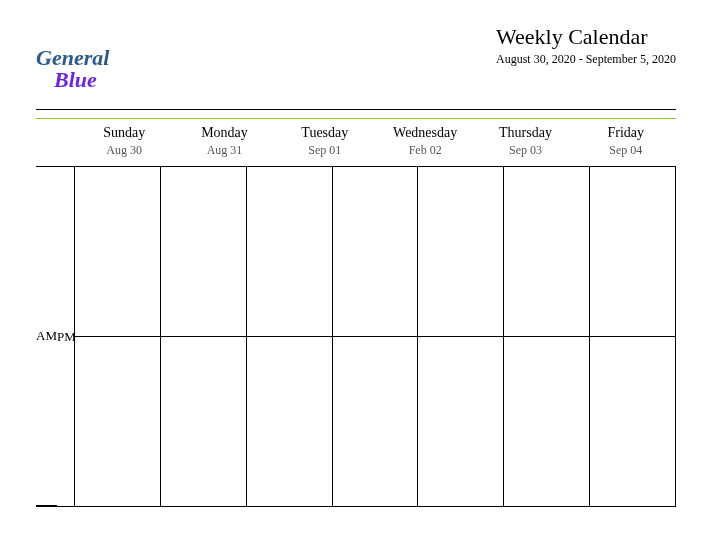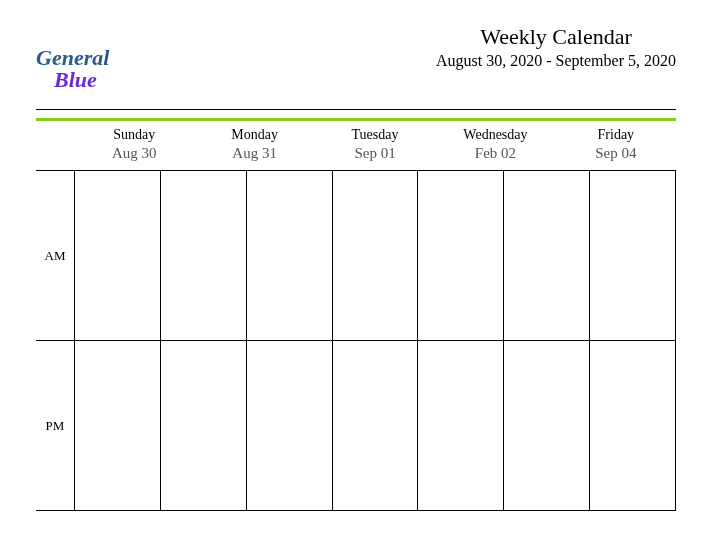--- a/index.html
+++ b/index.html
@@ -30,68 +30,68 @@
       margin-top: 23px;
     }
     .logo-general {
       color: #2a5a8f;
     }
     .logo-blue {
       color: #6d28d9;
       margin-left: 18px;
     }
     .title-block {
-      text-align: center;
+      text-align: left;
       font-family: Georgia, 'Times New Roman', serif;
     }
     .title {
       font-size: 22px;
     }
     .date-range {
-      font-size: 16px;
+      font-size: 12px;
       margin-top: 2px;
     }
     .divider {
       border: none;
       border-top: 1px solid #000;
       margin: 0 0 8px 0;
     }
     .calendar {
-      border-top: 3px solid #84cc16;
+      border-top: 1px solid #84cc16;
     }
     .days-header {
       display: flex;
     }
     .row-label-col {
       width: 38px;
       flex-shrink: 0;
     }
     .day-header {
       flex: 1;
       text-align: center;
       padding: 6px 0 8px 0;
     }
     .day-name {
       font-family: Georgia, 'Times New Roman', serif;
       font-size: 14px;
     }
     .day-date {
       font-family: Georgia, 'Times New Roman', serif;
-      font-size: 15px;
+      font-size: 12px;
       color: #555;
       margin-top: 2px;
     }
     .grid-body {
       display: flex;
     }
     .row-labels {
       width: 38px;
       flex-shrink: 0;
       display: flex;
-      flex-direction: column;
+      flex-direction: row;
       border-top: 1px solid #000;
       border-bottom: 1px solid #000;
       text-align: center;
     }
     .row-label {
       flex: 1;
       display: flex;
       align-items: center;
       justify-content: center;
       font-family: Georgia, 'Times New Roman', serif;
@@ -144,20 +144,24 @@
     </div>
     <div class="day-header">
       <div class="day-name">Tuesday</div>
       <div class="day-date">Sep 01</div>
     </div>
     <div class="day-header">
       <div class="day-name">Wednesday</div>
       <div class="day-date">Feb 02</div>
     </div>
     <div class="day-header">
+      <div class="day-name">Thursday</div>
+      <div class="day-date">Sep 03</div>
+    </div>
+    <div class="day-header">
       <div class="day-name">Friday</div>
       <div class="day-date">Sep 04</div>
     </div>
   </div>
 
   <div class="grid-body">
     <div class="row-labels">
       <div class="row-label">AM</div>
       <div class="row-label">PM</div>
     </div>

